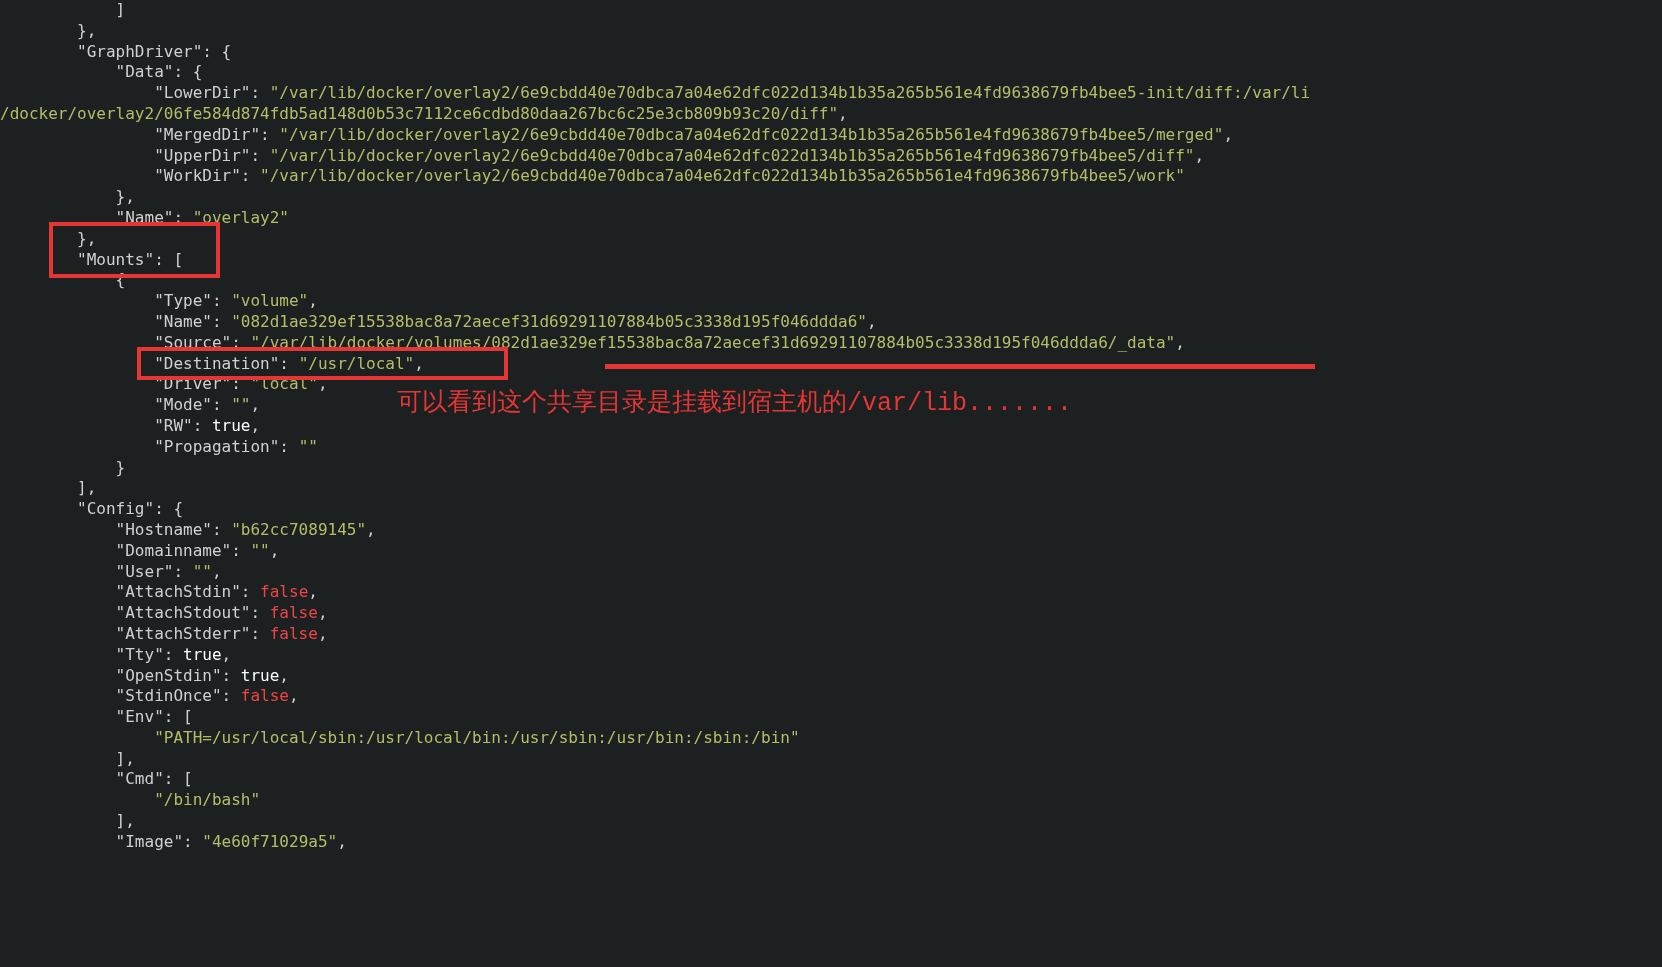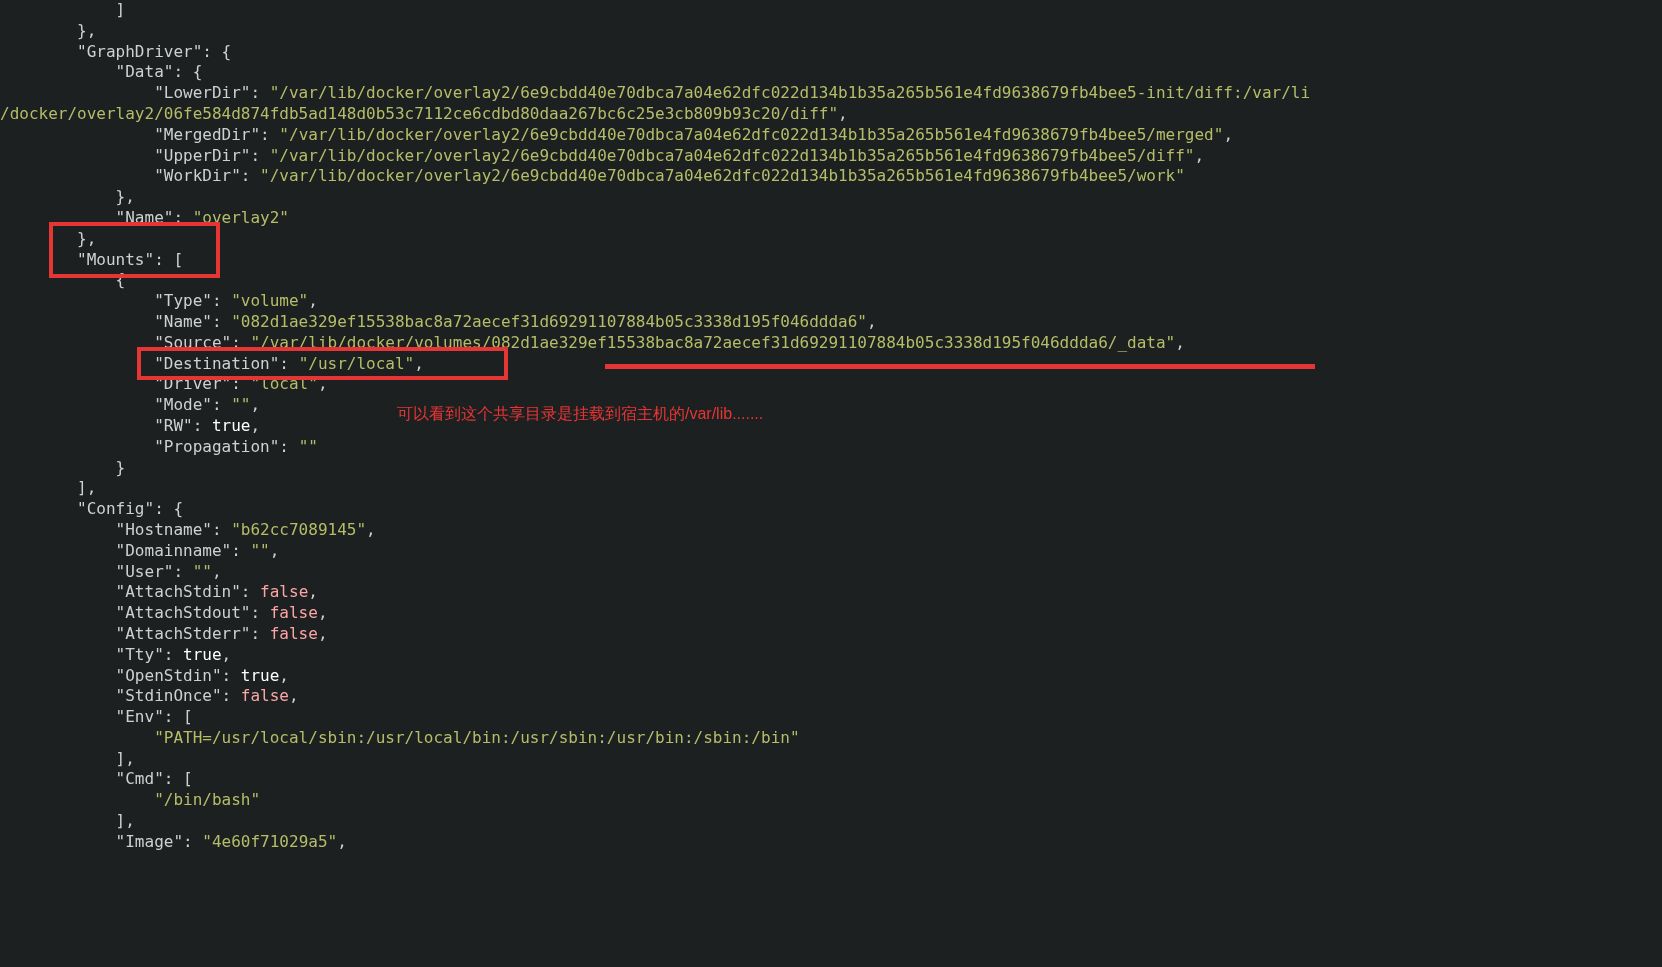--- a/index.html
+++ b/index.html
@@ -18,21 +18,21 @@
   .code {
     white-space: pre;
     padding: 0;
     margin: 0;
     position: relative;
   }
   .k { color: #d0d0d0; } 
   .s { color: #b5bd68; } 
   .p { color: #d0d0d0; } 
   .bt { color: #ffffff; } 
-  .bf { color: #fca5a5; } 
+  .bf { color: #ef4444; } 
   
   .annot-box1 {
     position: absolute;
     border: 4px solid #e63535;
     pointer-events: none;
     left: 49px;
     top: 222px;
     width: 163px;
     height: 48px;
   }
@@ -50,24 +50,24 @@
     background: #e63535;
     height: 5px;
     left: 605px;
     top: 364px;
     width: 710px;
     pointer-events: none;
   }
   .annot-text {
     position: absolute;
     color: #e63535;
-    font-family: Liberation Sans, sans-serif;
-    font-size: 16px;
+    font-family: Liberation Mono, monospace;
+    font-size: 25px;
     left: 397px;
-    top: 404px;
+    top: 388px;
     pointer-events: none;
   }
 </style>
 </head>
 <body>
 
 <pre class="code" id="code-container"><div>            <span class="p">]</span></div><div>        <span class="p">},</span></div><div>        <span class="k">"GraphDriver"</span><span class="p">: {</span></div><div>            <span class="k">"Data"</span><span class="p">: {</span></div><div>                <span class="k">"LowerDir"</span><span class="p">: </span><span class="s">"/var/lib/docker/overlay2/6e9cbdd40e70dbca7a04e62dfc022d134b1b35a265b561e4fd9638679fb4bee5-init/diff:/var/li</span></div><div><span class="s">/docker/overlay2/06fe584d874fdb5ad148d0b53c7112ce6cdbd80daa267bc6c25e3cb809b93c20/diff"</span><span class="p">,</span></div><div>                <span class="k">"MergedDir"</span><span class="p">: </span><span class="s">"/var/lib/docker/overlay2/6e9cbdd40e70dbca7a04e62dfc022d134b1b35a265b561e4fd9638679fb4bee5/merged"</span><span class="p">,</span></div><div>                <span class="k">"UpperDir"</span><span class="p">: </span><span class="s">"/var/lib/docker/overlay2/6e9cbdd40e70dbca7a04e62dfc022d134b1b35a265b561e4fd9638679fb4bee5/diff"</span><span class="p">,</span></div><div>                <span class="k">"WorkDir"</span><span class="p">: </span><span class="s">"/var/lib/docker/overlay2/6e9cbdd40e70dbca7a04e62dfc022d134b1b35a265b561e4fd9638679fb4bee5/work"</span></div><div>            <span class="p">},</span></div><div>            <span class="k">"Name"</span><span class="p">: </span><span class="s">"overlay2"</span></div><div>        <span class="p">},</span></div><div>        <span class="k">"Mounts"</span><span class="p">: [</span></div><div>            <span class="p">{</span></div><div>                <span class="k">"Type"</span><span class="p">: </span><span class="s">"volume"</span><span class="p">,</span></div><div>                <span class="k">"Name"</span><span class="p">: </span><span class="s">"082d1ae329ef15538bac8a72aecef31d69291107884b05c3338d195f046ddda6"</span><span class="p">,</span></div><div>                <span class="k">"Source"</span><span class="p">: </span><span class="s">"/var/lib/docker/volumes/082d1ae329ef15538bac8a72aecef31d69291107884b05c3338d195f046ddda6/_data"</span><span class="p">,</span></div><div>                <span class="k">"Destination"</span><span class="p">: </span><span class="s">"/usr/local"</span><span class="p">,</span></div><div>                <span class="k">"Driver"</span><span class="p">: </span><span class="s">"local"</span><span class="p">,</span></div><div>                <span class="k">"Mode"</span><span class="p">: </span><span class="s">""</span><span class="p">,</span></div><div>                <span class="k">"RW"</span><span class="p">: </span><span class="bt">true</span><span class="p">,</span></div><div>                <span class="k">"Propagation"</span><span class="p">: </span><span class="s">""</span></div><div>            <span class="p">}</span></div><div>        <span class="p">],</span></div><div>        <span class="k">"Config"</span><span class="p">: {</span></div><div>            <span class="k">"Hostname"</span><span class="p">: </span><span class="s">"b62cc7089145"</span><span class="p">,</span></div><div>            <span class="k">"Domainname"</span><span class="p">: </span><span class="s">""</span><span class="p">,</span></div><div>            <span class="k">"User"</span><span class="p">: </span><span class="s">""</span><span class="p">,</span></div><div>            <span class="k">"AttachStdin"</span><span class="p">: </span><span class="bf">false</span><span class="p">,</span></div><div>            <span class="k">"AttachStdout"</span><span class="p">: </span><span class="bf">false</span><span class="p">,</span></div><div>            <span class="k">"AttachStderr"</span><span class="p">: </span><span class="bf">false</span><span class="p">,</span></div><div>            <span class="k">"Tty"</span><span class="p">: </span><span class="bt">true</span><span class="p">,</span></div><div>            <span class="k">"OpenStdin"</span><span class="p">: </span><span class="bt">true</span><span class="p">,</span></div><div>            <span class="k">"StdinOnce"</span><span class="p">: </span><span class="bf">false</span><span class="p">,</span></div><div>            <span class="k">"Env"</span><span class="p">: [</span></div><div>                <span class="s">"PATH=/usr/local/sbin:/usr/local/bin:/usr/sbin:/usr/bin:/sbin:/bin"</span></div><div>            <span class="p">],</span></div><div>            <span class="k">"Cmd"</span><span class="p">: [</span></div><div>                <span class="s">"/bin/bash"</span></div><div>            <span class="p">],</span></div><div>            <span class="k">"Image"</span><span class="p">: </span><span class="s">"4e60f71029a5"</span><span class="p">,</span></div></pre>
 
 <div class="annot-box1"></div>
 <div class="annot-box2"></div>

